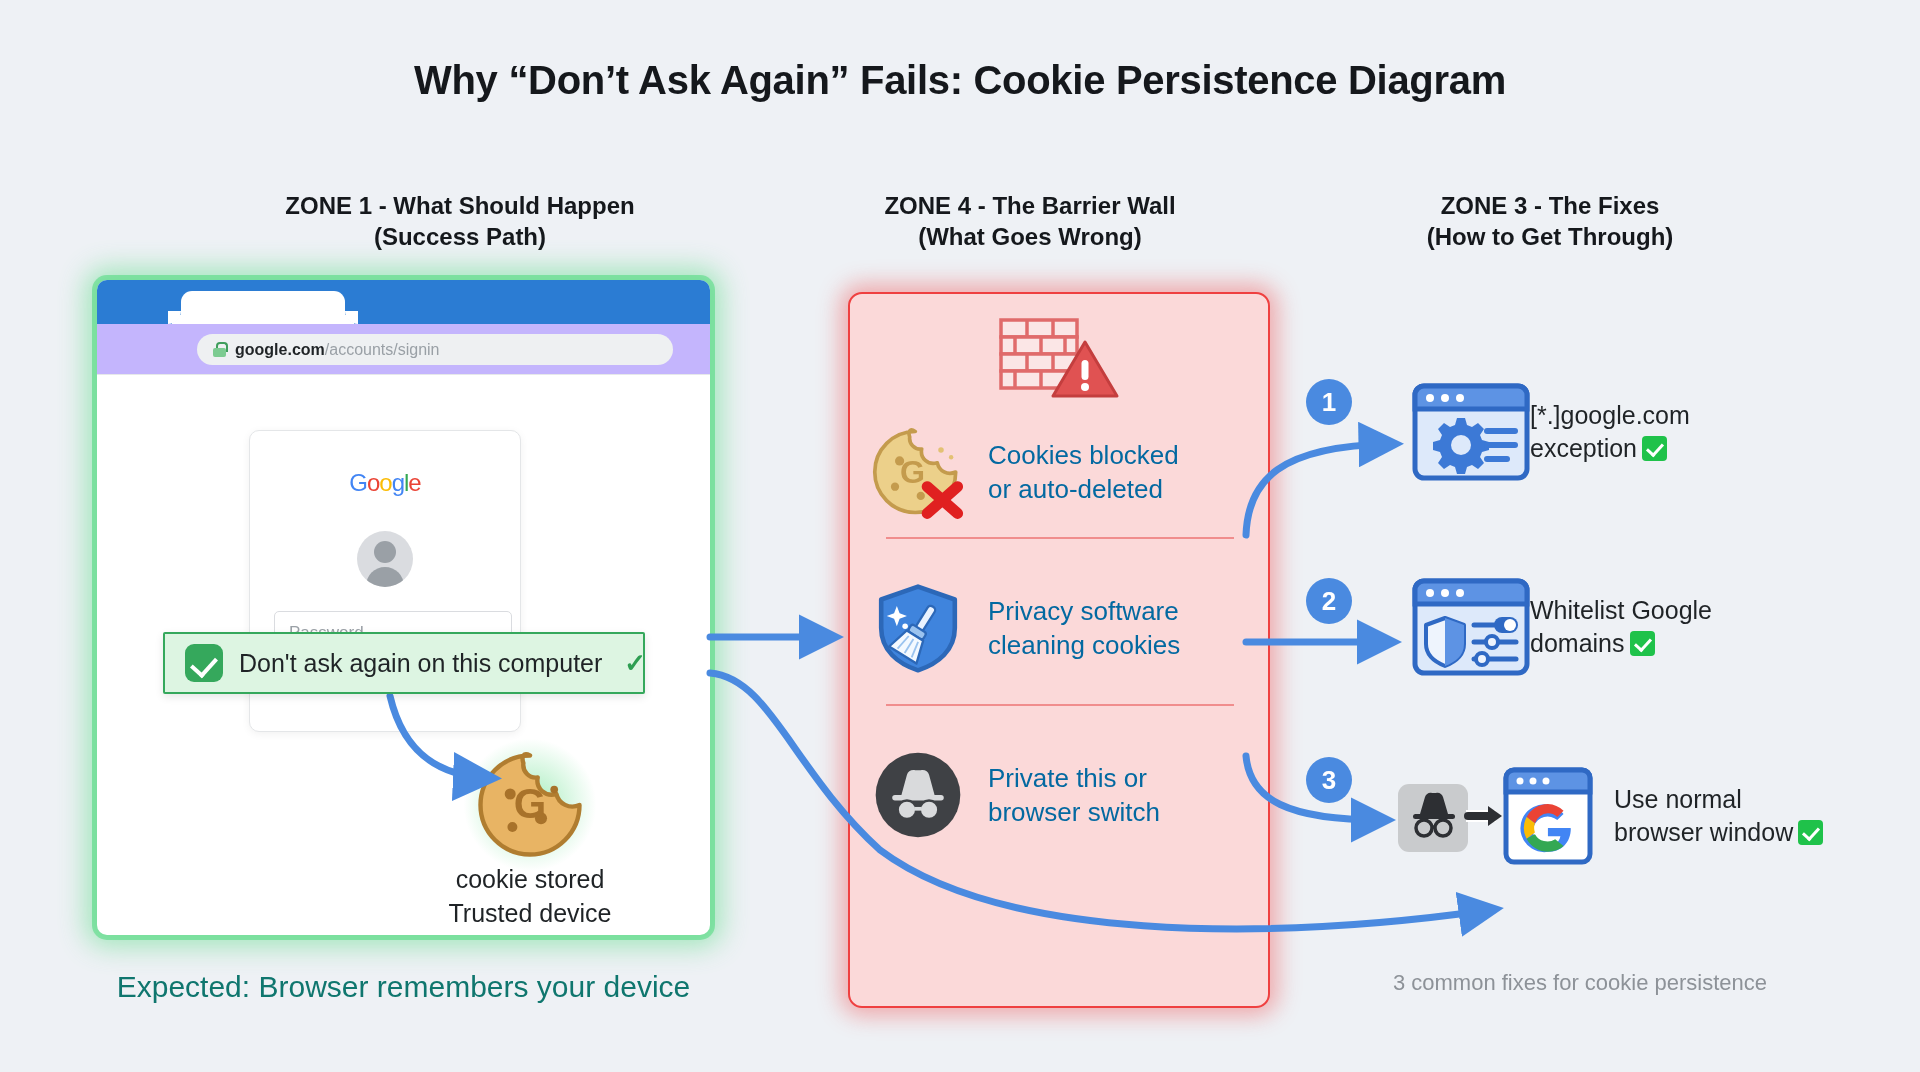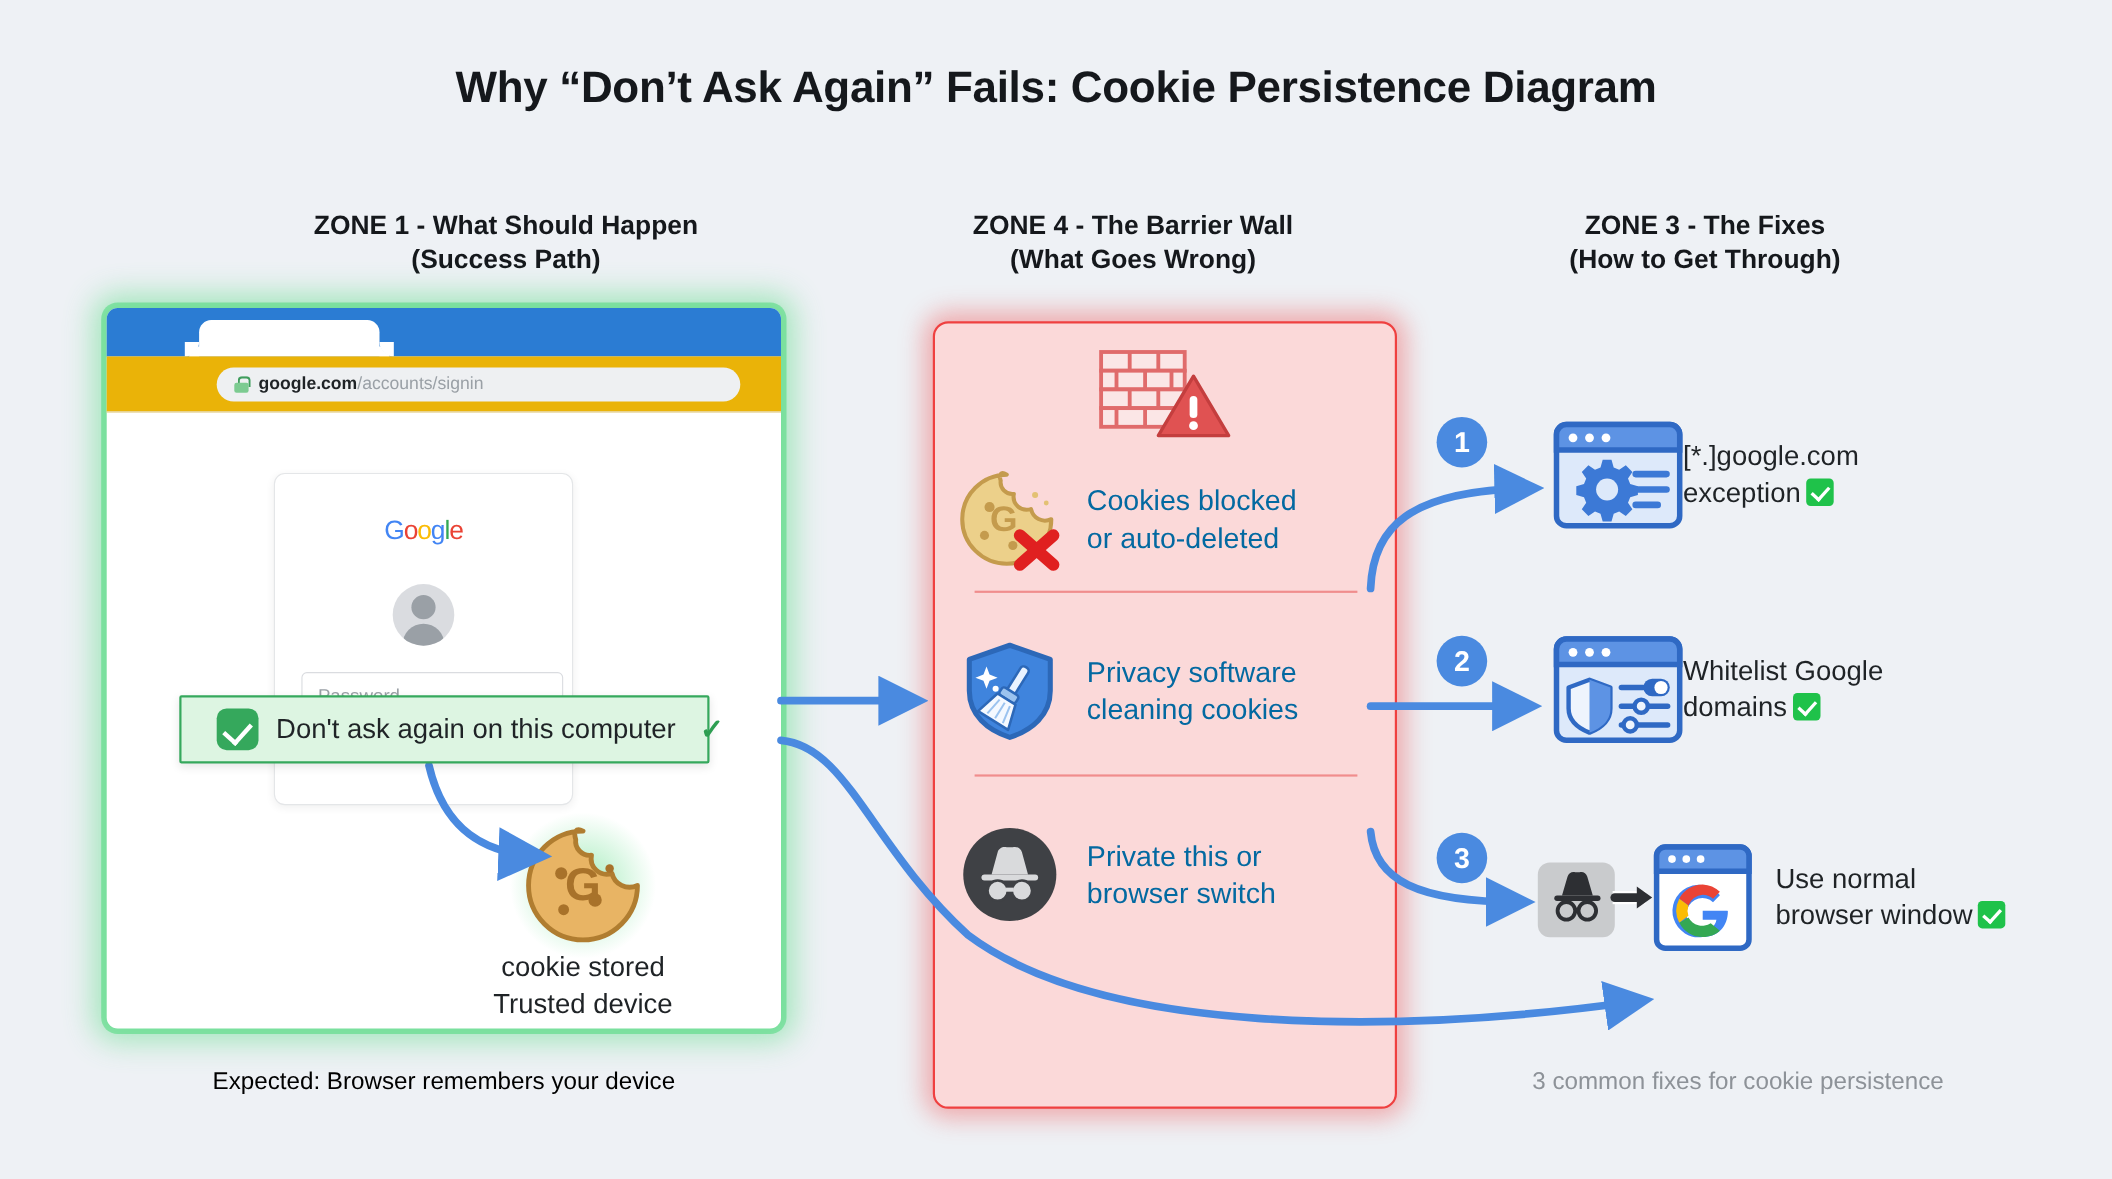--- a/index.html
+++ b/index.html
@@ -38,21 +38,21 @@
   .brow-tab{
     position:absolute;left:84px;top:11px;width:164px;height:33px;background:#fff;
     border-radius:11px 11px 0 0;
   }
   .brow-tab:before,.brow-tab:after{
     content:"";position:absolute;bottom:0;width:13px;height:13px;background:#fff;
   }
   .brow-tab:before{left:-13px;border-bottom-right-radius:13px;box-shadow:4px 4px 0 0 #fff;}
   .brow-tab:after{right:-13px;border-bottom-left-radius:13px;box-shadow:-4px 4px 0 0 #fff;}
   .brow-bar{
-    position:absolute;left:0;top:44px;width:100%;height:50px;background:#eab308;
+    position:absolute;left:0;top:44px;width:100%;height:50px;background:#c4b5fd;
     border-bottom:1px solid #e6e8ea;
   }
   .urlbox{
     position:absolute;left:100px;top:10px;width:460px;height:31px;border-radius:16px;
     background:#eef0f2;display:flex;align-items:center;padding-left:16px;gap:9px;
     font-size:16px;
   }
   .lock{width:13px;height:15px;position:relative;flex:none;}
   .lock .shk{position:absolute;left:2.5px;top:0;width:8px;height:8px;border:2px solid #3f9d5c;border-bottom:none;border-radius:4px 4px 0 0;}
   .lock .bdy{position:absolute;left:0;top:6px;width:13px;height:9px;background:#7ccb91;border-radius:2px;}
@@ -72,37 +72,37 @@
   .pwd{
     position:absolute;left:24px;top:180px;width:222px;height:42px;border:1px solid #dadce0;
     border-radius:5px;display:flex;align-items:center;padding-left:14px;color:#9aa0a6;font-size:17px;
     background:#fff;
   }
 
   
   .cbpill{
     position:absolute;left:163px;top:632px;width:482px;height:62px;
     background:#ddf5e2;border:2.5px solid #35a85c;border-radius:2px;
-    display:flex;align-items:center;gap:16px;padding-left:32px;box-sizing:border-box;
+    display:flex;align-items:center;gap:16px;padding-left:20px;box-sizing:border-box;
     box-shadow:0 3px 9px rgba(0,0,0,.10);z-index:6;
   }
   .cbbox{width:38px;height:38px;border-radius:9px;background:#35a85c;flex:none;position:relative;}
   .cbbox:after{content:"";position:absolute;left:11px;top:8px;width:12px;height:20px;border:4px solid #fff;border-top:none;border-left:none;transform:rotate(42deg);}
   .cbtxt{font-size:25px;color:#1f2326;white-space:nowrap;}
   .cbtick{font-size:26px;color:#2e9e52;font-weight:bold;margin-left:6px;}
 
   
   #cookiewrap{position:absolute;left:475px;top:750px;width:110px;height:110px;z-index:4;}
   .glow{position:absolute;inset:-14px;border-radius:50%;background:radial-gradient(circle,rgba(88,220,130,.55) 0%,rgba(88,220,130,0) 68%);}
   .cookie{position:absolute;inset:0;}
   .ckcap{
     position:absolute;left:355px;top:862px;width:350px;text-align:center;
     font-size:25px;color:#1f2326;line-height:1.36;
   }
-  .z1foot{position:absolute;left:97px;top:970px;width:613px;text-align:center;font-size:22px;color:#000000;}
+  .z1foot{position:absolute;left:97px;top:970px;width:613px;text-align:center;font-size:30px;color:#0f766e;}
 
   
   #zone2{
     position:absolute;left:848px;top:292px;width:418px;height:712px;
     background:#fbd9d9;border:2.5px solid #ef4040;border-radius:14px;
     box-shadow:0 0 22px 8px rgba(239,64,64,.40);
   }
   .wallicon{position:absolute;left:50%;margin-left:-62px;top:22px;width:124px;height:88px;}
   .barrier-item{position:absolute;left:22px;width:374px;display:flex;align-items:center;gap:24px;}
   .bi-ico{width:92px;height:92px;flex:none;position:relative;}

